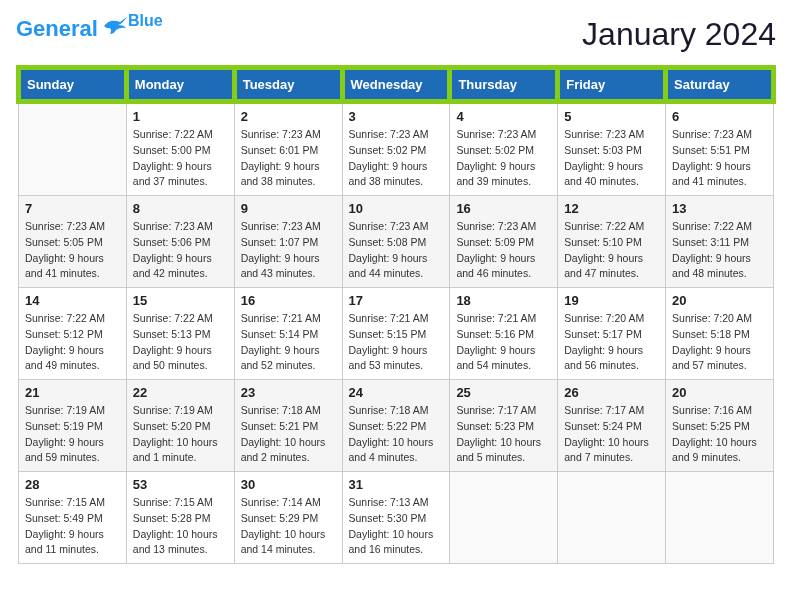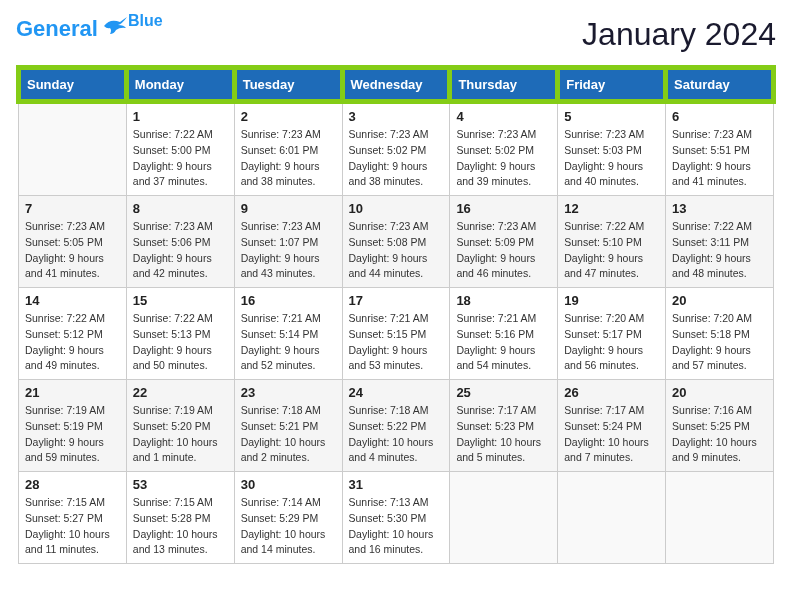--- a/index.html
+++ b/index.html
@@ -338,22 +338,22 @@
           <div>Sunset: 5:25 PM</div>
           <div>Daylight: 10 hours and 9 minutes.</div>
         </div>
       </td>
       </tr>
       <tr>
         <td>
         <span class="day-num">28</span>
         <div class="day-info">
           <div>Sunrise: 7:15 AM</div>
-          <div>Sunset: 5:27 PM</div>
-          <div>Daylight: 10 hours and 11 minutes.</div>
+          <div>Sunset: 5:49 PM</div>
+          <div>Daylight: 9 hours and 11 minutes.</div>
         </div>
       </td>
         <td>
         <span class="day-num">53</span>
         <div class="day-info">
           <div>Sunrise: 7:15 AM</div>
           <div>Sunset: 5:28 PM</div>
           <div>Daylight: 10 hours and 13 minutes.</div>
         </div>
       </td>

